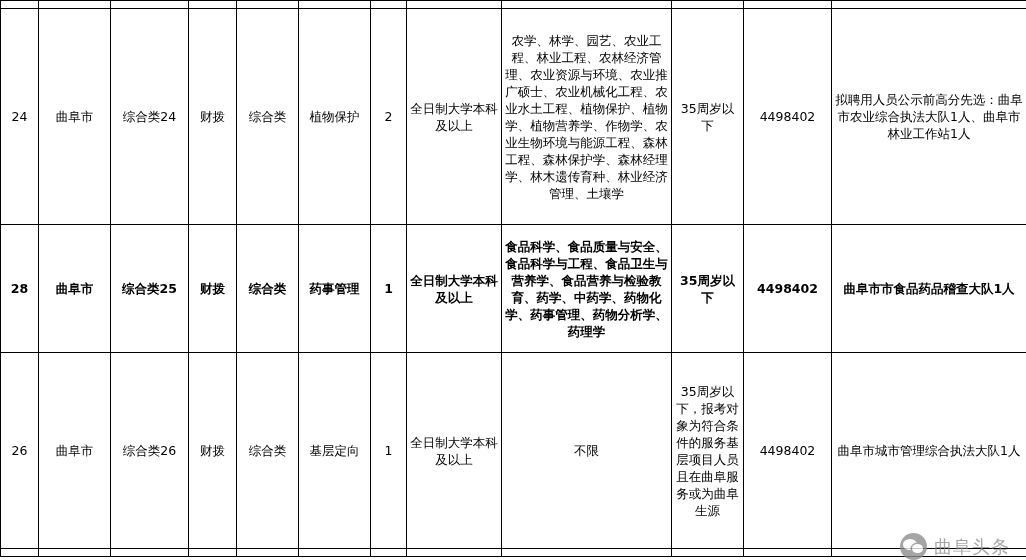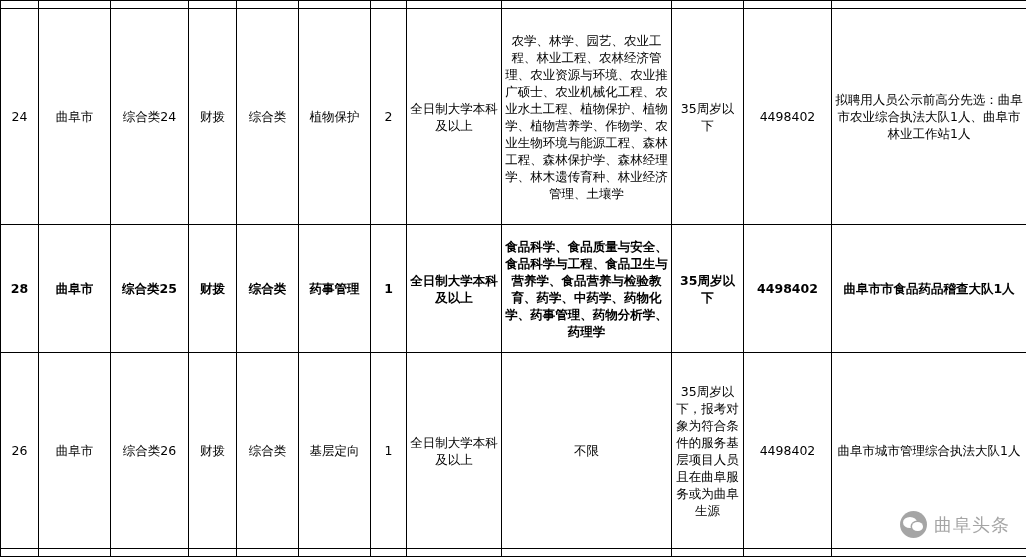--- a/index.html
+++ b/index.html
@@ -77,21 +77,21 @@
   tr.row-top td { height: 8px; padding: 0; }
   tr.r24 td { height: 216px; }
   tr.r25 td { height: 128px; font-weight: bold; }
   tr.r26 td { height: 196px; text-align: center; }
   tr.row-bottom td { height: 8px; padding: 0; }
 
   
   #watermark {
     position: absolute;
     right: 16px;
-    bottom: 22px;
+    bottom: 0;
     display: flex;
     align-items: center;
     gap: 7px;
     opacity: 0.78;
     pointer-events: none;
   }
   #watermark .wx-circle {
     width: 27px;
     height: 27px;
     border-radius: 50%;

